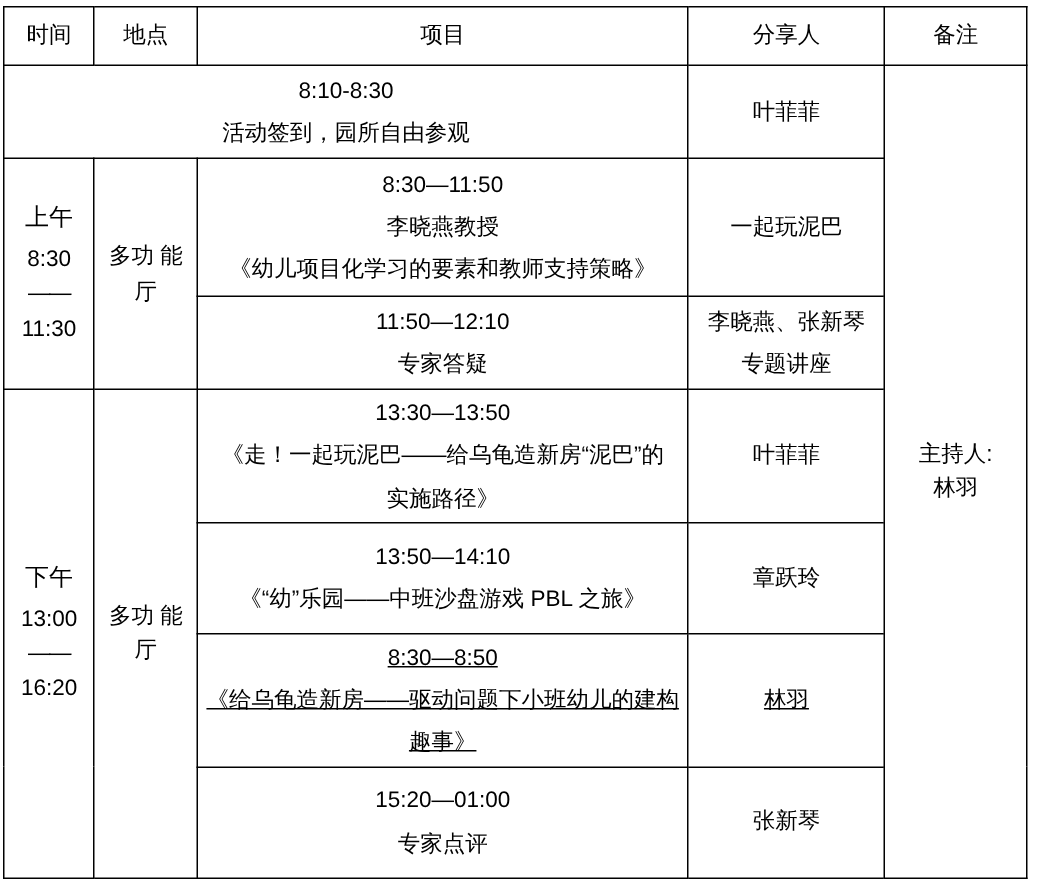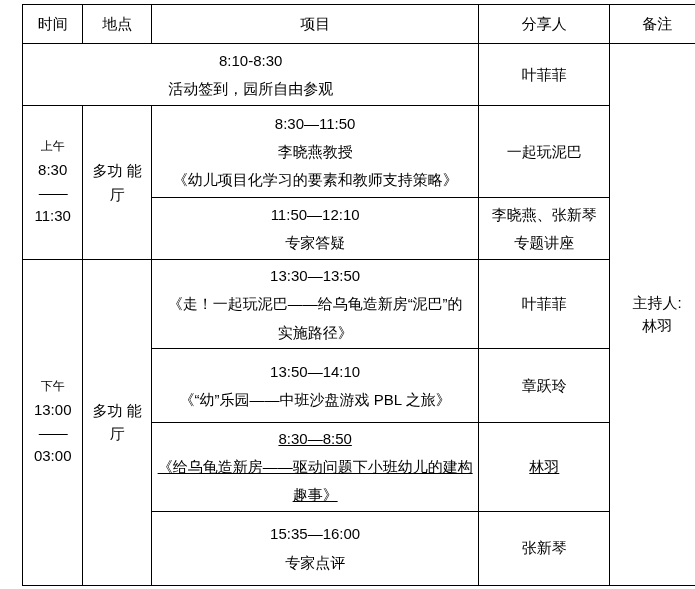--- a/index.html
+++ b/index.html
@@ -10,21 +10,21 @@
   body {
     width: 695px;
     height: 589px;
     font-family: "Liberation Sans", "DejaVu Sans", sans-serif;
     color: #000000;
   }
   .sheet {
     width: 695px;
     height: 589px;
     box-sizing: border-box;
-    padding: 4px 6px 0 22px;
+    padding: 4px 6px 0 2px;
   }
   table.schedule {
     border-collapse: collapse;
     width: 683px;
     table-layout: fixed;
   }
   table.schedule td, table.schedule th {
     border: 1px solid #000000;
     text-align: center;
     vertical-align: middle;
@@ -41,21 +41,21 @@
   .col-place { width: 68px; }
   .col-item { width: 325px; }
   .col-person { width: 130px; }
   .col-remark { width: 94px; }
 
   .timecell {
     font-size: 14px;
     line-height: 1.9;
   }
   .timecell .big {
-    font-size: 12px;
+    font-size: 16px;
     display: block;
     margin-bottom: 2px;
   }
   .timecell .dash {
     display: block;
     letter-spacing: -1px;
   }
   .placecell {
     font-size: 16px;
     line-height: 1.5;
@@ -154,21 +154,21 @@
           <span class="line">李晓燕、张新琴</span>
           <span class="line">专题讲座</span>
         </td>
       </tr>
 
       <tr class="r-row4">
         <td class="timecell" rowspan="4">
           <span class="big">下午</span>
           <span class="line">13:00</span>
           <span class="dash">——</span>
-          <span class="line">03:00</span>
+          <span class="line">16:20</span>
         </td>
         <td class="placecell" rowspan="4">
           <span class="line">多功</span>
           <span class="line">能厅</span>
         </td>
         <td class="itemcell">
           <span class="line">13:30—13:50</span>
           <span class="line">《走！一起玩泥巴——给乌龟造新房“泥巴”的</span>
           <span class="line">实施路径》</span>
         </td>
@@ -193,21 +193,21 @@
           <span class="line">《给乌龟造新房——驱动问题下小班幼儿的建构</span>
           <span class="line">趣事》</span>
         </td>
         <td class="personcell">
           <span class="line">林羽</span>
         </td>
       </tr>
 
       <tr class="r-row7">
         <td class="itemcell">
-          <span class="line">15:35—16:00</span>
+          <span class="line">15:20—01:00</span>
           <span class="line">专家点评</span>
         </td>
         <td class="personcell">
           <span class="line">张新琴</span>
         </td>
       </tr>
 
     </tbody>
   </table>
 </div>

